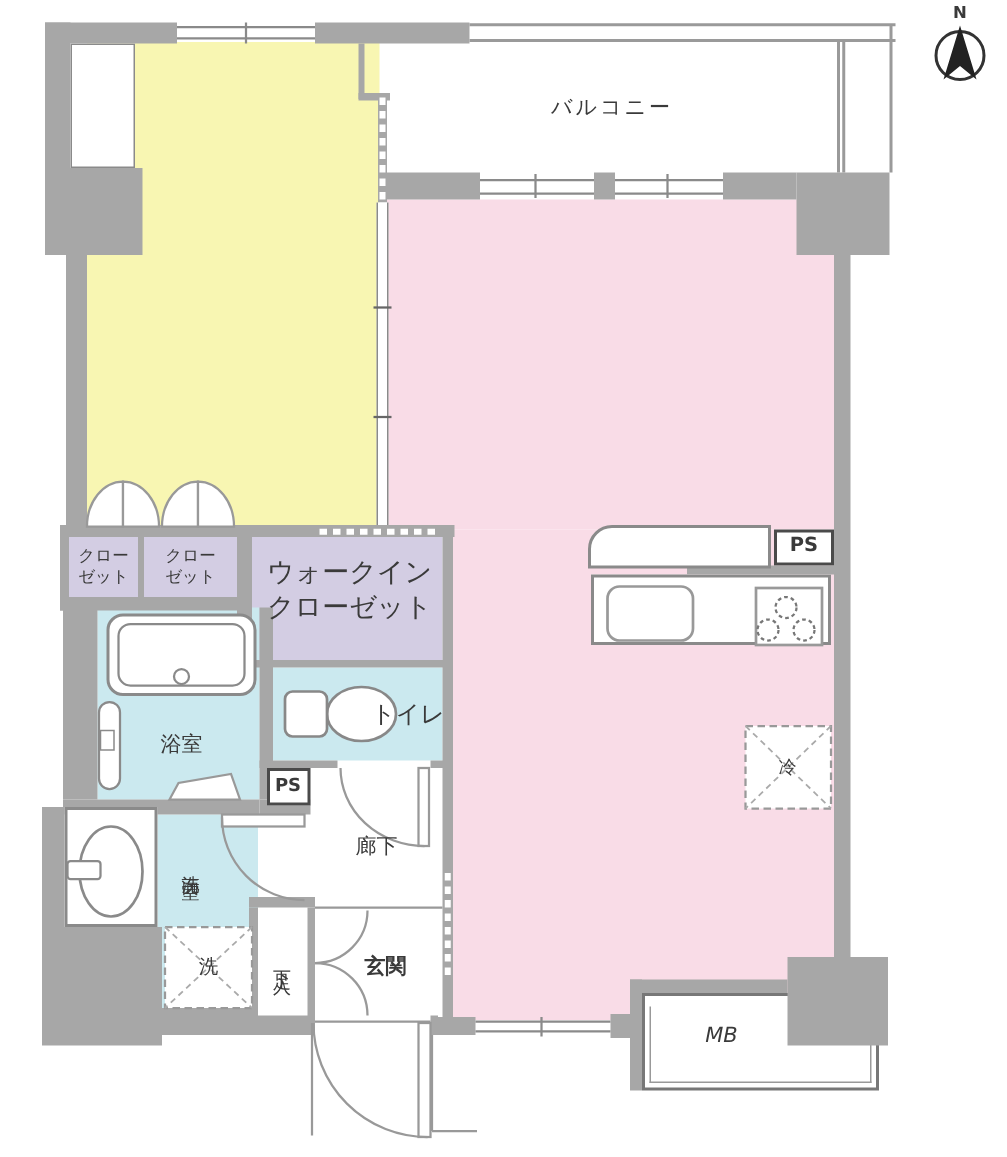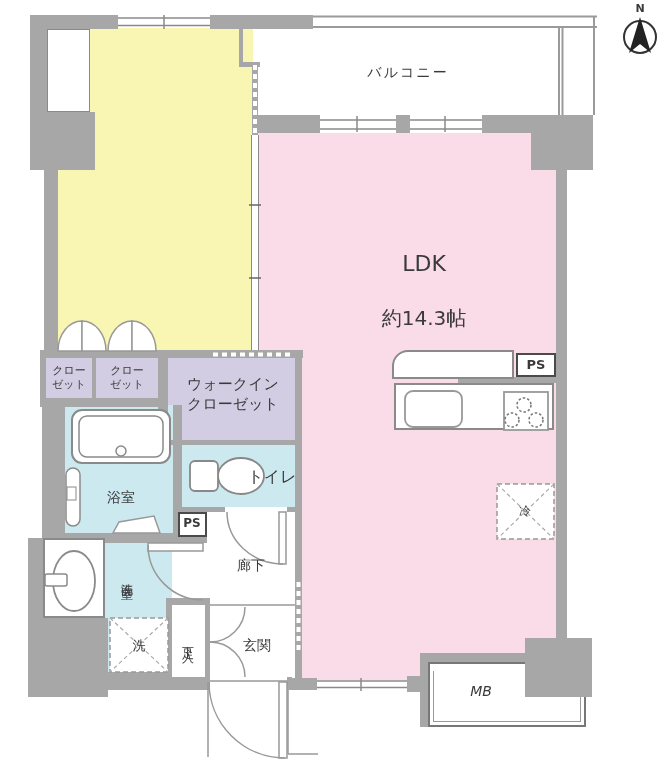--- a/index.html
+++ b/index.html
@@ -184,34 +184,30 @@
     </g>
 
     <g>
       <circle cx="640" cy="37" r="16" fill="#ffffff" stroke="#333" stroke-width="2"></circle>
       <polygon points="640,17 651,53 640,44 629,53" fill="#222"></polygon>
     </g>
   </svg>
 
   <div class="lbl" style="left:640px;top:9px;font-size:11px;font-weight:bold;">N</div>
   <div class="lbl" style="left:408px;top:72px;font-size:14px;letter-spacing:2px;">バルコニー</div>
-  <div class="lbl" style="left:424px;top:290px;font-size:20px;">
-    <div style="font-size:22px;">LDK</div>
-    <div>約14.3帖</div>
-  </div>
   <div class="lbl" style="left:69px;top:378px;font-size:11px;">クロー
 ゼット</div>
   <div class="lbl" style="left:127px;top:378px;font-size:11px;">クロー
 ゼット</div>
-  <div class="lbl" style="left:233px;top:394px;font-size:15px;">ウォークイン
+  <div class="lbl" style="left:233px;top:394px;font-size:18px;">ウォークイン
 クローゼット</div>
   <div class="lbl" style="left:121px;top:497px;font-size:14px;">浴室</div>
   <div class="lbl" style="left:272px;top:477px;font-size:16px;">トイレ</div>
   <div class="lbl" style="left:536px;top:365px;font-size:13px;font-weight:bold;">PS</div>
   <div class="lbl" style="left:192px;top:524px;font-size:12px;font-weight:bold;">PS</div>
   <div class="lbl" style="left:251px;top:565px;font-size:14px;">廊下</div>
   <div class="lbl vlbl" style="left:127px;top:577px;font-size:12px;">洗面室</div>
   <div class="lbl" style="left:139px;top:646px;font-size:13px;">洗</div>
   <div class="lbl vlbl" style="left:188px;top:640px;font-size:12px;">下足入</div>
-  <div class="lbl" style="left:257px;top:645px;font-size:14px;">玄関</div>
+  <div class="lbl" style="left:257px;top:645px;font-size:14px;font-weight:bold;">玄関</div>
   <div class="lbl" style="left:525px;top:512px;font-size:12px;">冷</div>
   <div class="lbl" style="left:481px;top:691px;font-size:14px;font-style:italic;">MB</div>
 </div>
 
 </body></html>

